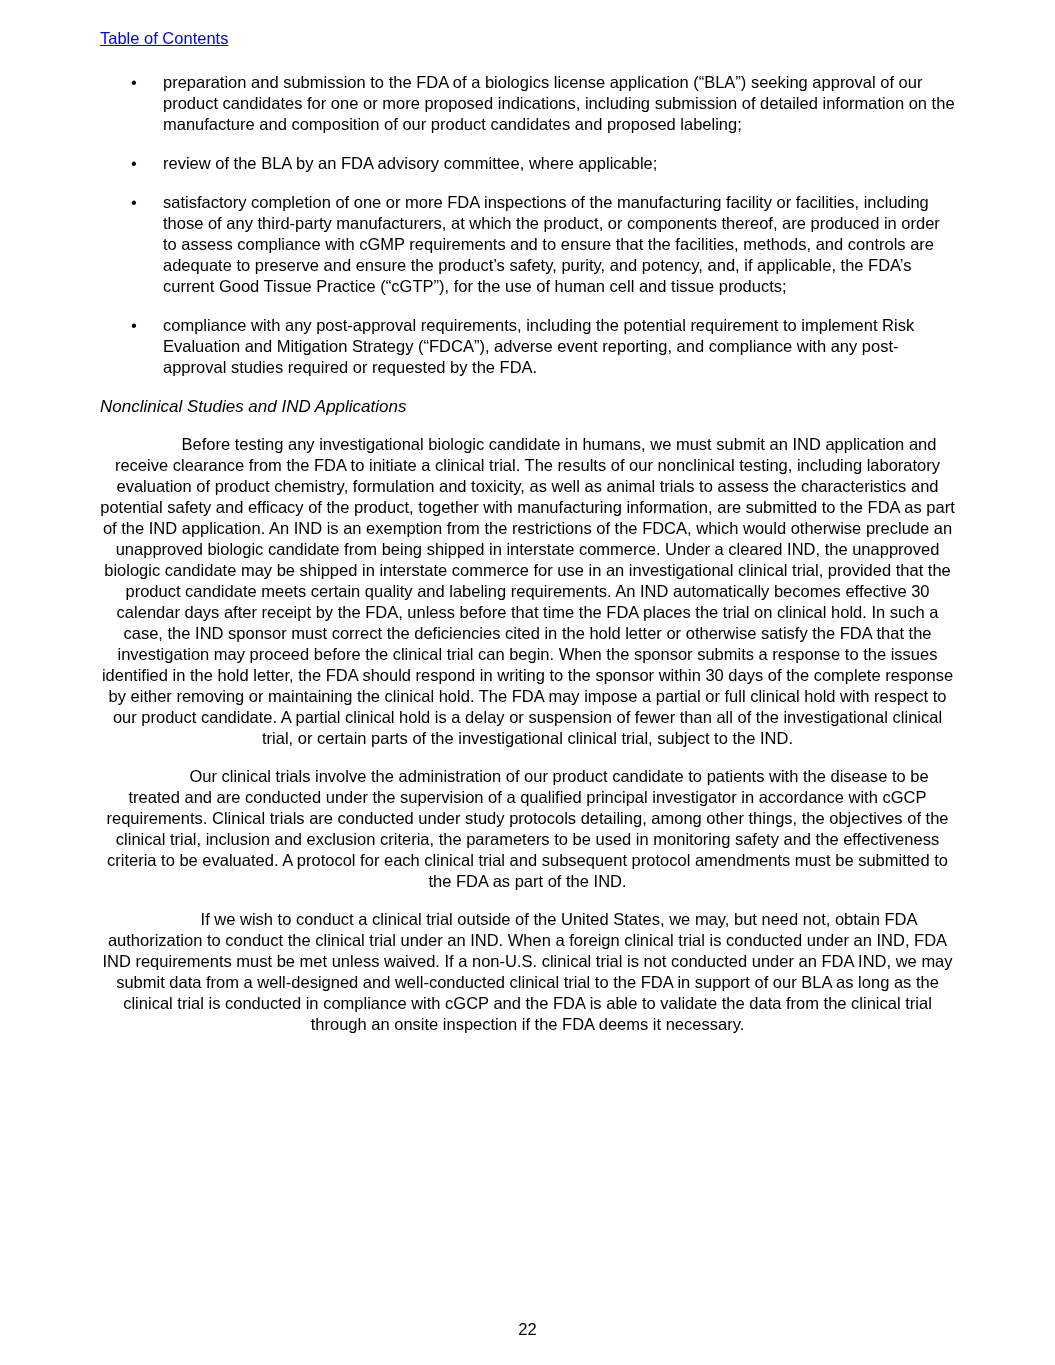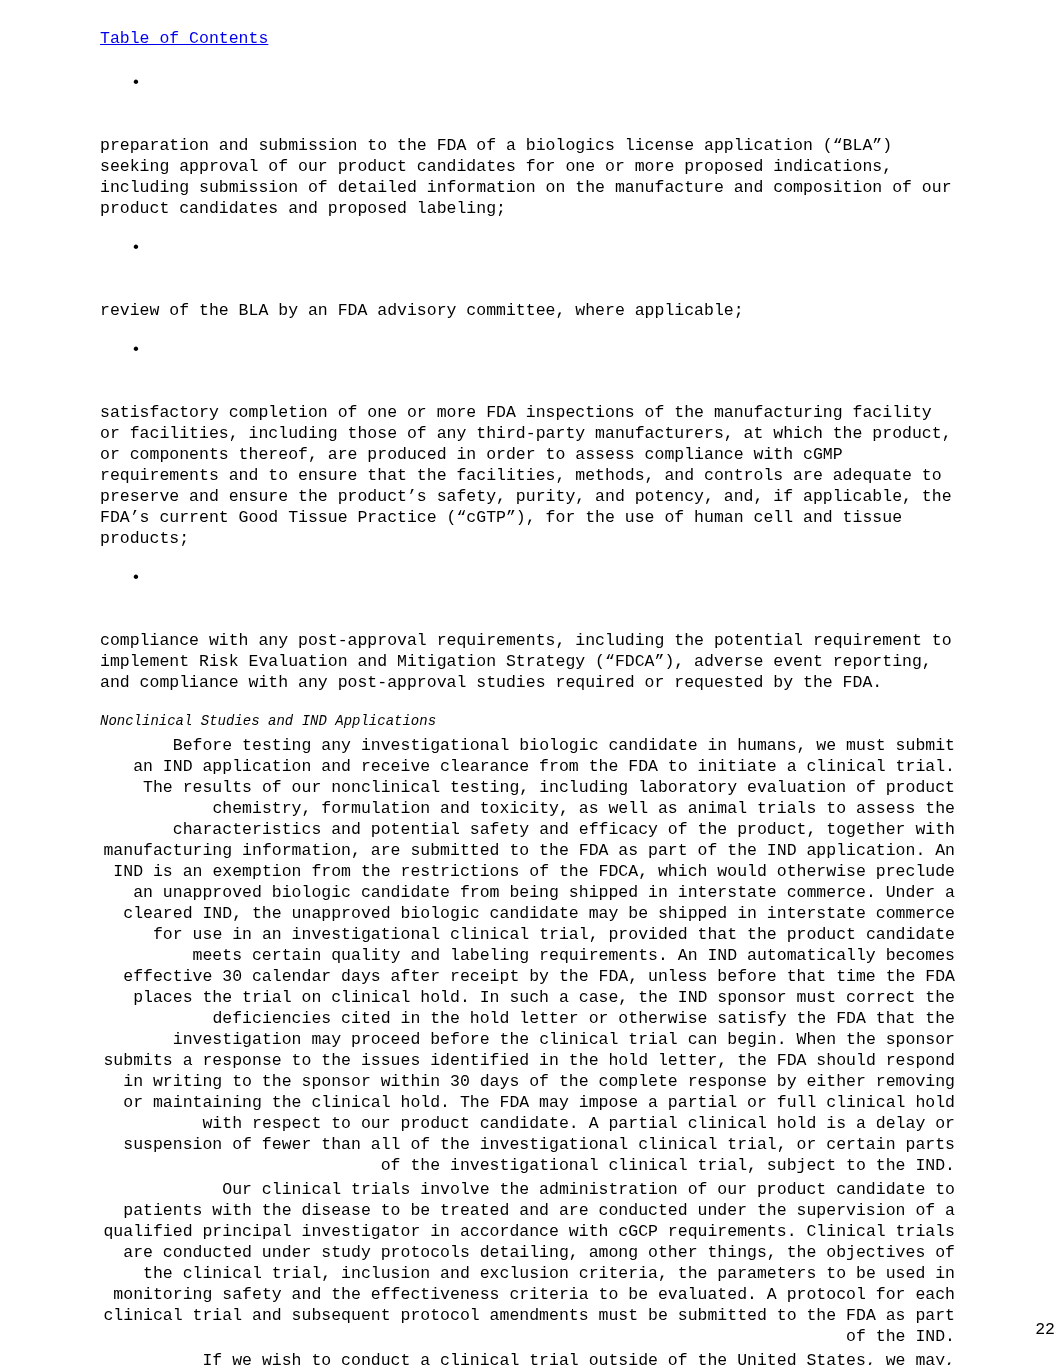--- a/index.html
+++ b/index.html
@@ -7,69 +7,68 @@
     padding: 0;
     background: #ffffff;
   }
   .page {
     position: relative;
     width: 1055px;
     height: 1365px;
     background: #ffffff;
     box-sizing: border-box;
     padding: 28px 100px 0 100px;
-    font-family: Liberation Mono, monospace;
+    font-family: Liberation Sans, sans-serif;
     font-size: 16.5px;
     line-height: 21px;
     color: #000000;
   }
   .toc-link {
     color: #0000ee;
     text-decoration: underline;
     cursor: pointer;
     display: inline-block;
   }
   ul.bullet-list {
     list-style: none;
     margin: 23px 0 0 0;
     padding: 0;
   }
   ul.bullet-list li {
     display: flex;
     margin: 0 0 18px 0;
-    flex-direction: column;
   }
   ul.bullet-list li .marker {
     flex: 0 0 63px;
     box-sizing: border-box;
     padding-left: 31px;
   }
   ul.bullet-list li .marker::before {
     content: "\2022";
   }
   ul.bullet-list li .bullet-text {
     flex: 1 1 auto;
   }
   .section-heading {
     font-style: italic;
     font-weight: normal;
-    font-size: 14px;
+    font-size: 17px;
     margin: 14px 0 0 0;
   }
   p.body-para {
-    margin: 3px 0 0 0;
+    margin: 17px 0 0 0;
     text-indent: 63px;
-    text-align: right;
+    text-align: center;
   }
   .page-number {
     position: absolute;
     bottom: 25px;
     left: 0;
     width: 100%;
-    text-align: right;
+    text-align: center;
   }
 </style>
 </head>
 <body>
 
 <div class="page">
 
   <a class="toc-link" href="#">Table of Contents</a>
 
   <ul class="bullet-list">

